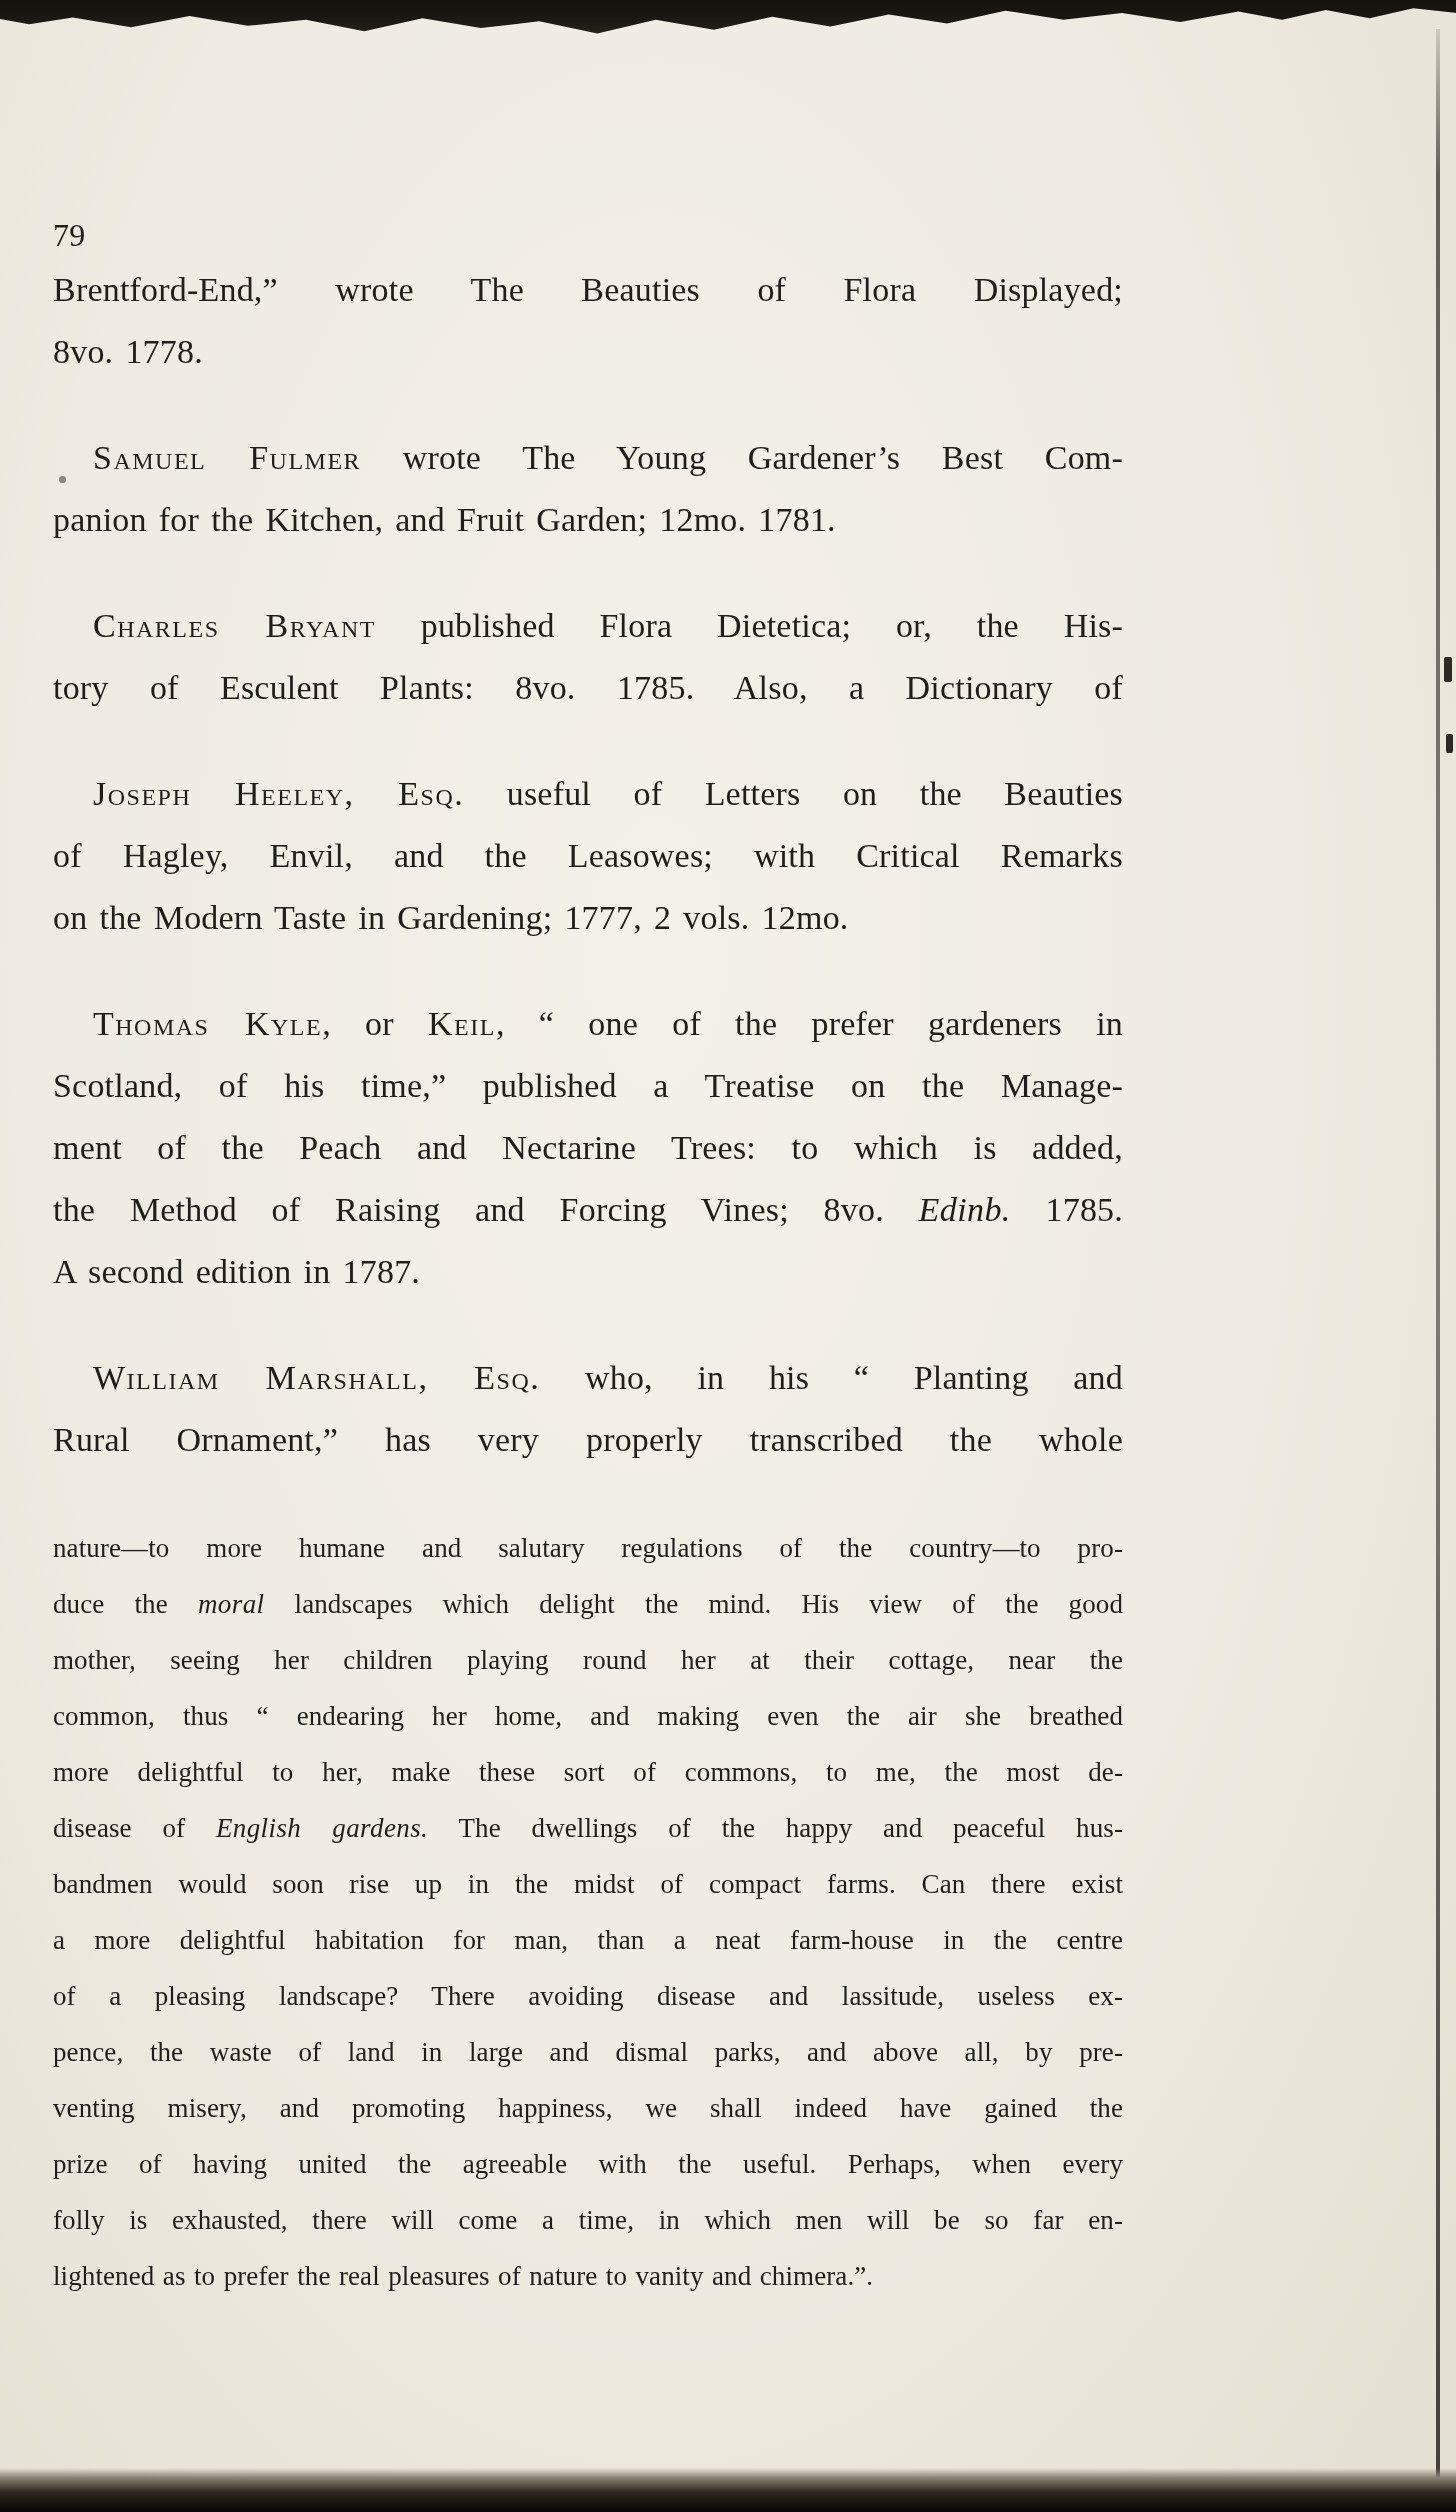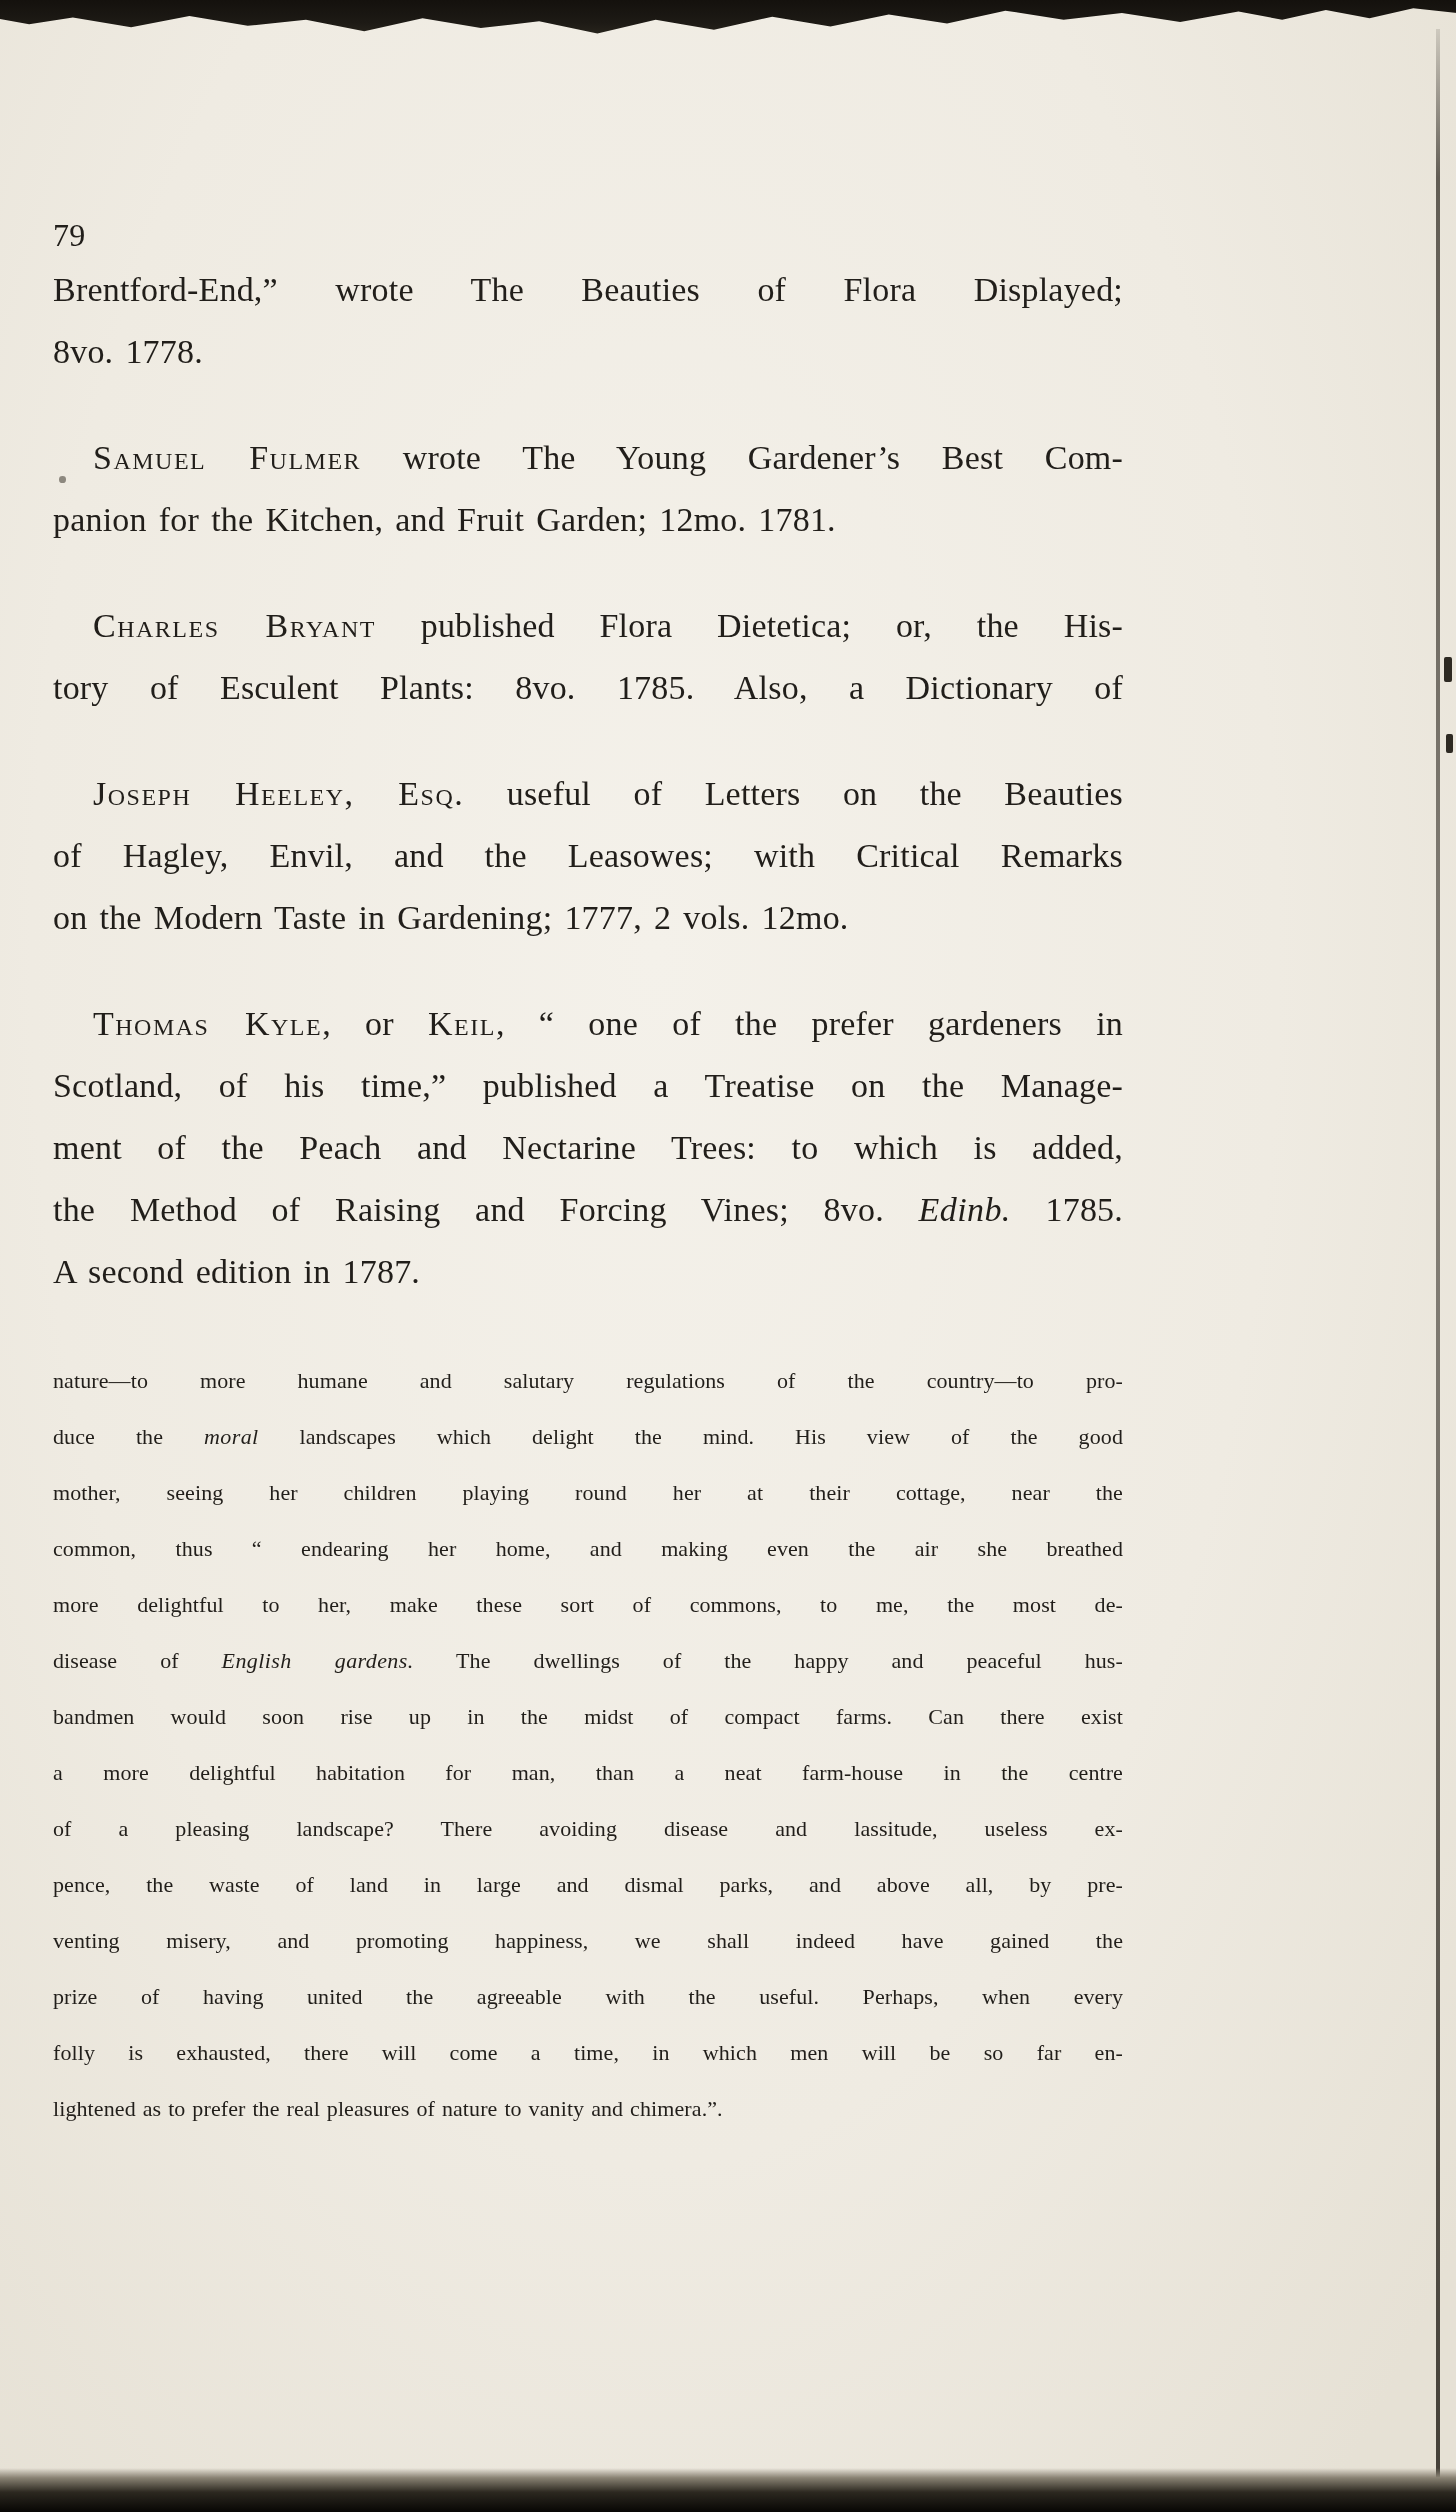--- a/index.html
+++ b/index.html
@@ -48,21 +48,21 @@
   }
   .folio{margin-top:216px;font-size:32px;line-height:38px;}
   .para{margin-top:0;margin-bottom:53px;}
   .para:first-of-type{margin-top:44px;}
   .tline{text-align:justify;text-align-last:justify;margin-top:9px;}
   .tline.lastline{text-align-last:left;}
   .indent .tline:first-child{text-indent:40px;}
   .sc{font-variant:small-caps;letter-spacing:1.5px;}
   .i{font-style:italic;letter-spacing:0.4px;}
   .footnote{
-    margin-top:59px;font-size:22px;line-height:47px;letter-spacing:0.1px;word-spacing:.06em;
+    margin-top:59px;font-size:27px;line-height:47px;letter-spacing:0.1px;word-spacing:.06em;
   }
 </style>
 </head>
 <body>
 
 <div class="torn-top"></div>
 <div class="edge-line"></div>
 <div class="edge-mark m1"></div>
 <div class="edge-mark m2"></div>
 <div class="speck"></div>
@@ -93,20 +93,24 @@
     </div>
 
   <div class="para indent">
       <div class="tline"><span class="sc">Thomas Kyle</span><span>, or </span><span class="sc">Keil</span><span>, “ one of the prefer gardeners in</span></div>
       <div class="tline"><span>Scotland, of his time,” published a Treatise on the Manage-</span></div>
       <div class="tline"><span>ment of the Peach and Nectarine Trees: to which is added,</span></div>
       <div class="tline"><span>the Method of Raising and Forcing Vines; 8vo. </span><span class="i">Edinb.</span><span> 1785.</span></div>
       <div class="tline lastline"><span>A second edition in 1787.</span></div>
     </div>
 
+  <div class="para indent">
+      <div class="tline"><span class="sc">William Marshall, Esq.</span><span> who, in his “ Planting and</span></div>
+      <div class="tline"><span>Rural Ornament,” has very properly transcribed the whole</span></div>
+    </div>
 
   <div class="footnote">
       <div class="tline"><span>nature—to more humane and salutary regulations of the country—to pro-</span></div>
       <div class="tline"><span>duce the </span><span class="i">moral</span><span> landscapes which delight the mind.  His view of the good</span></div>
       <div class="tline"><span>mother, seeing her children playing round her at their cottage, near the</span></div>
       <div class="tline"><span>common, thus “ endearing her home, and making even the air she breathed</span></div>
       <div class="tline"><span>more delightful to her, make these sort of commons, to me, the most de-</span></div>
       <div class="tline"><span>disease of </span><span class="i">English gardens.</span><span>  The dwellings of the happy and peaceful hus-</span></div>
       <div class="tline"><span>bandmen would soon rise up in the midst of compact farms.  Can there exist</span></div>
       <div class="tline"><span>a more delightful habitation for man, than a neat farm-house in the centre</span></div>

